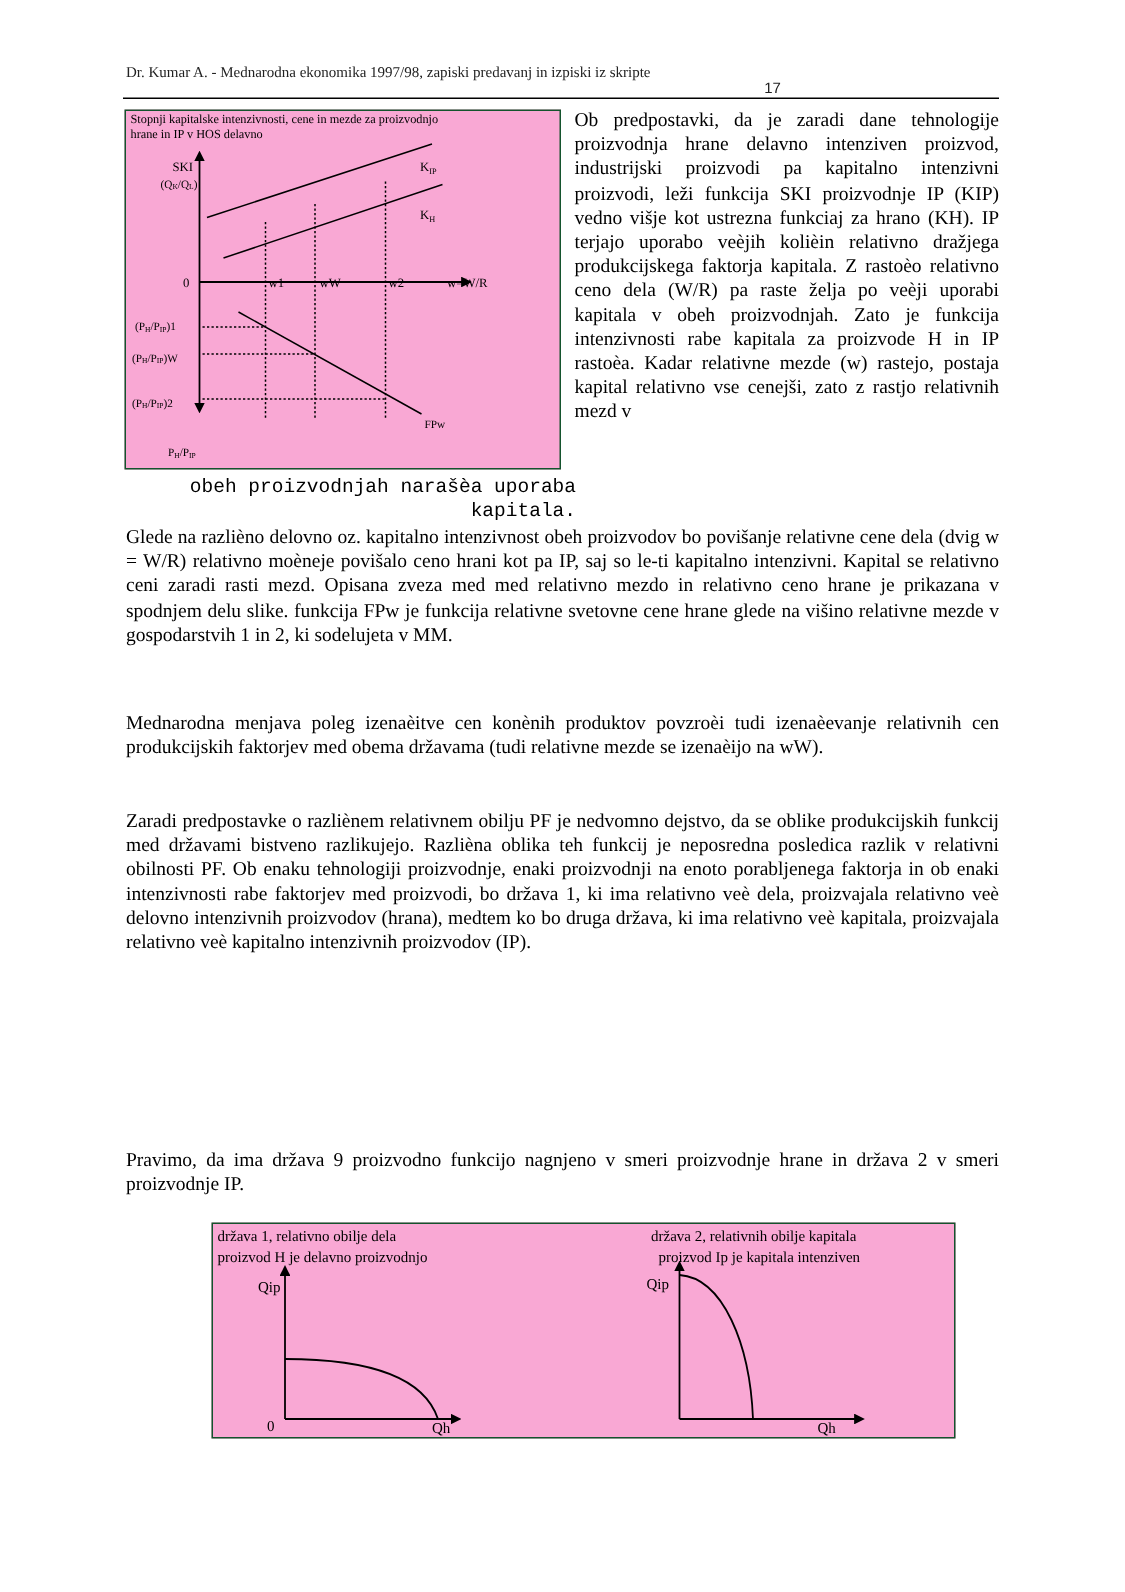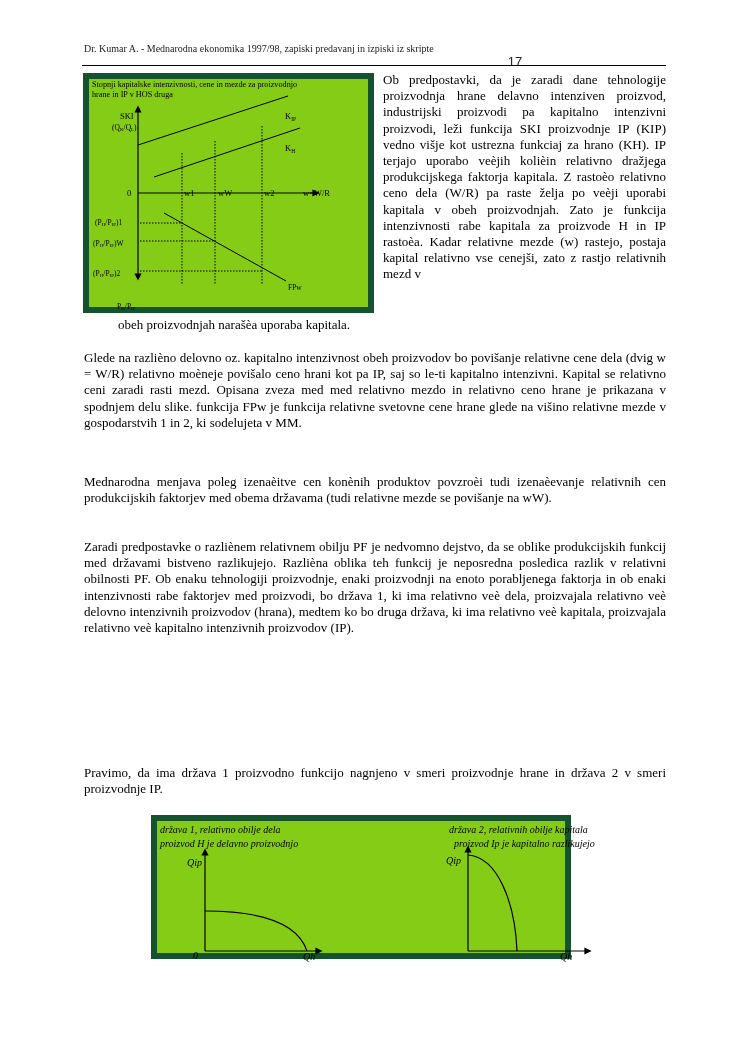--- a/index.html
+++ b/index.html
@@ -1,37 +1,37 @@
 <!DOCTYPE html>
 <html><head>
 <meta charset="utf-8">
 <style>
   html, body { margin:0; padding:0; background:#ffffff; }
   body { width:750px; height:1061px; position:relative; overflow:hidden; font-family:"Liberation Serif", serif; color:#000; }
   .header-line1 { position:absolute; left:84px; top:43px; font-family:Liberation Serif, serif; font-size:10px; color:#222; white-space:nowrap; }
-  .header-page { position:absolute; left:0; width:750px; text-align:center; top:54px; font-family:"Liberation Sans", sans-serif; font-size:13px; color:#222; padding-left:280px; box-sizing:border-box; }
+  .header-page { position:absolute; left:0; width:750px; text-align:center; top:54px; font-family:"Liberation Sans", sans-serif; font-size:10px; color:#222; padding-left:280px; box-sizing:border-box; }
   .header-rule { position:absolute; left:82px; top:65px; width:584px; height:1px; background:#000; }
   .para { position:absolute; font-size:13px; line-height:16.2px; text-align:justify; }
-  .para.last-left { text-align:center; }
-  .figure { position:absolute; border:6px solid #14532d; box-sizing:border-box; background:#84cc16; }
+  .para.last-left { text-align:right;font-family:Liberation Mono, monospace; }
+  .figure { position:absolute; border:1px solid #14532d; box-sizing:border-box; background:#f9a8d4; }
   .fig-caption { position:absolute; font-size:8.2px; line-height:10px; white-space:nowrap; }
   .svg-abs { position:absolute; left:0; top:0; }
   .lbl { font-family:"Liberation Serif", serif; fill:#000; }
   .bottom-cap { position:absolute; font-size:10px; line-height:14px; white-space:nowrap; }
 </style>
 </head>
 <body>
 
 <div class="header-line1">Dr. Kumar A. - Mednarodna ekonomika 1997/98, zapiski predavanj in izpiski iz skripte</div>
 <div class="header-page">17</div>
 <div class="header-rule"></div>
 
 <div class="figure" style="left:83px; top:73px; width:291px; height:240px;">
   <div class="fig-caption" style="left:3px; top:1px;">Stopnji kapitalske intenzivnosti, cene in mezde za proizvodnjo</div>
-  <div class="fig-caption" style="left:3px; top:11px;">hrane in IP v HOS druga</div>
+  <div class="fig-caption" style="left:3px; top:11px;">hrane in IP v HOS delavno</div>
   <svg class="svg-abs" width="291" height="240" viewBox="0 0 291 240">
     <defs>
       <marker id="arr" markerWidth="6" markerHeight="6" refX="3" refY="3" orient="auto">
         <path d="M0,0 L6,3 L0,6 z" fill="#000"></path>
       </marker>
     </defs>
 
     <line x1="49" y1="114" x2="49" y2="30" stroke="#000" stroke-width="1.2" marker-end="url(#arr)"></line>
     <line x1="49" y1="114" x2="49" y2="198" stroke="#000" stroke-width="1.2" marker-end="url(#arr)"></line>
 
@@ -68,29 +68,29 @@
 </div>
 
 <svg class="svg-abs" width="750" height="1061" style="pointer-events:none;">
   <line x1="162" y1="172" x2="312" y2="123" stroke="#000" stroke-width="1" transform="translate(-24,-27)"></line>
 </svg>
 
 <div class="para" style="left:383px; top:72px; width:283px;">Ob predpostavki, da je zaradi dane tehnologije proizvodnja hrane delavno intenziven proizvod, industrijski proizvodi pa kapitalno intenzivni proizvodi, leži funkcija SKI proizvodnje IP (KIP) vedno višje kot ustrezna funkciaj za hrano (KH). IP terjajo uporabo veèjih kolièin relativno dražjega produkcijskega faktorja kapitala. Z rastoèo relativno ceno dela (W/R) pa raste želja po veèji uporabi kapitala v obeh proizvodnjah. Zato je funkcija intenzivnosti rabe kapitala za proizvode H in IP rastoèa. Kadar relativne mezde (w) rastejo, postaja kapital relativno vse cenejši, zato z rastjo relativnih mezd v</div>
 <div class="para last-left" style="left:84px; top:317px; width:300px;">obeh proizvodnjah narašèa uporaba kapitala.</div>
 
 <div class="para" style="left:84px; top:350px; width:582px;">Glede na razlièno delovno oz. kapitalno intenzivnost obeh proizvodov bo povišanje relativne cene dela (dvig w = W/R) relativno moèneje povišalo ceno hrani kot pa IP, saj so le-ti kapitalno intenzivni. Kapital se relativno ceni zaradi rasti mezd. Opisana zveza med med relativno mezdo in relativno ceno hrane je prikazana v spodnjem delu slike. funkcija FPw je funkcija relativne svetovne cene hrane glede na višino relativne mezde v gospodarstvih 1 in 2, ki sodelujeta v MM.</div>
-<div class="para" style="left:84px; top:474px; width:582px;">Mednarodna menjava poleg izenaèitve cen konènih produktov povzroèi tudi izenaèevanje relativnih cen produkcijskih faktorjev med obema državama (tudi relativne mezde se povišanje na wW).</div>
+<div class="para" style="left:84px; top:474px; width:582px;">Mednarodna menjava poleg izenaèitve cen konènih produktov povzroèi tudi izenaèevanje relativnih cen produkcijskih faktorjev med obema državama (tudi relativne mezde se izenaèijo na wW).</div>
 <div class="para" style="left:84px; top:539px; width:582px;">Zaradi predpostavke o razliènem relativnem obilju PF je nedvomno dejstvo, da se oblike produkcijskih funkcij med državami bistveno razlikujejo. Razlièna oblika teh funkcij je neposredna posledica razlik v relativni obilnosti PF. Ob enaku tehnologiji proizvodnje, enaki proizvodnji na enoto porabljenega faktorja in ob enaki intenzivnosti rabe faktorjev med proizvodi, bo država 1, ki ima relativno veè dela, proizvajala relativno veè delovno intenzivnih proizvodov (hrana), medtem ko bo druga država, ki ima relativno veè kapitala, proizvajala relativno veè kapitalno intenzivnih proizvodov (IP).</div>
-<div class="para" style="left:84px; top:765px; width:582px;">Pravimo, da ima država 1 proizvodno funkcijo nagnjeno v smeri proizvodnje hrane in država 2 v smeri proizvodnje IP.</div>
+<div class="para" style="left:84px; top:765px; width:582px;">Pravimo, da ima država 9 proizvodno funkcijo nagnjeno v smeri proizvodnje hrane in država 2 v smeri proizvodnje IP.</div>
 
-<div class="figure" style="left:151px; top:815px; width:420px; height:144px;font-style:italic;">
+<div class="figure" style="left:141px; top:815px; width:496px; height:144px;">
   <div class="bottom-cap" style="left:3px; top:2px;">država 1, relativno obilje dela</div>
   <div class="bottom-cap" style="left:3px; top:16px;">proizvod H je delavno proizvodnjo</div>
   <div class="bottom-cap" style="left:292px; top:2px;">država 2, relativnih obilje kapitala</div>
-  <div class="bottom-cap" style="left:297px; top:16px;">proizvod Ip je kapitalno razlikujejo</div>
+  <div class="bottom-cap" style="left:297px; top:16px;">proizvod Ip je kapitala intenziven</div>
   <svg class="svg-abs" width="468" height="144" viewBox="0 0 468 144">
     <defs>
       <marker id="arr2" markerWidth="6" markerHeight="6" refX="3" refY="3" orient="auto">
         <path d="M0,0 L6,3 L0,6 z" fill="#000"></path>
       </marker>
     </defs>
 
     <line x1="48" y1="130" x2="48" y2="31" stroke="#000" stroke-width="1.2" marker-end="url(#arr2)"></line>
     <line x1="48" y1="130" x2="162" y2="130" stroke="#000" stroke-width="1.2" marker-end="url(#arr2)"></line>
 

